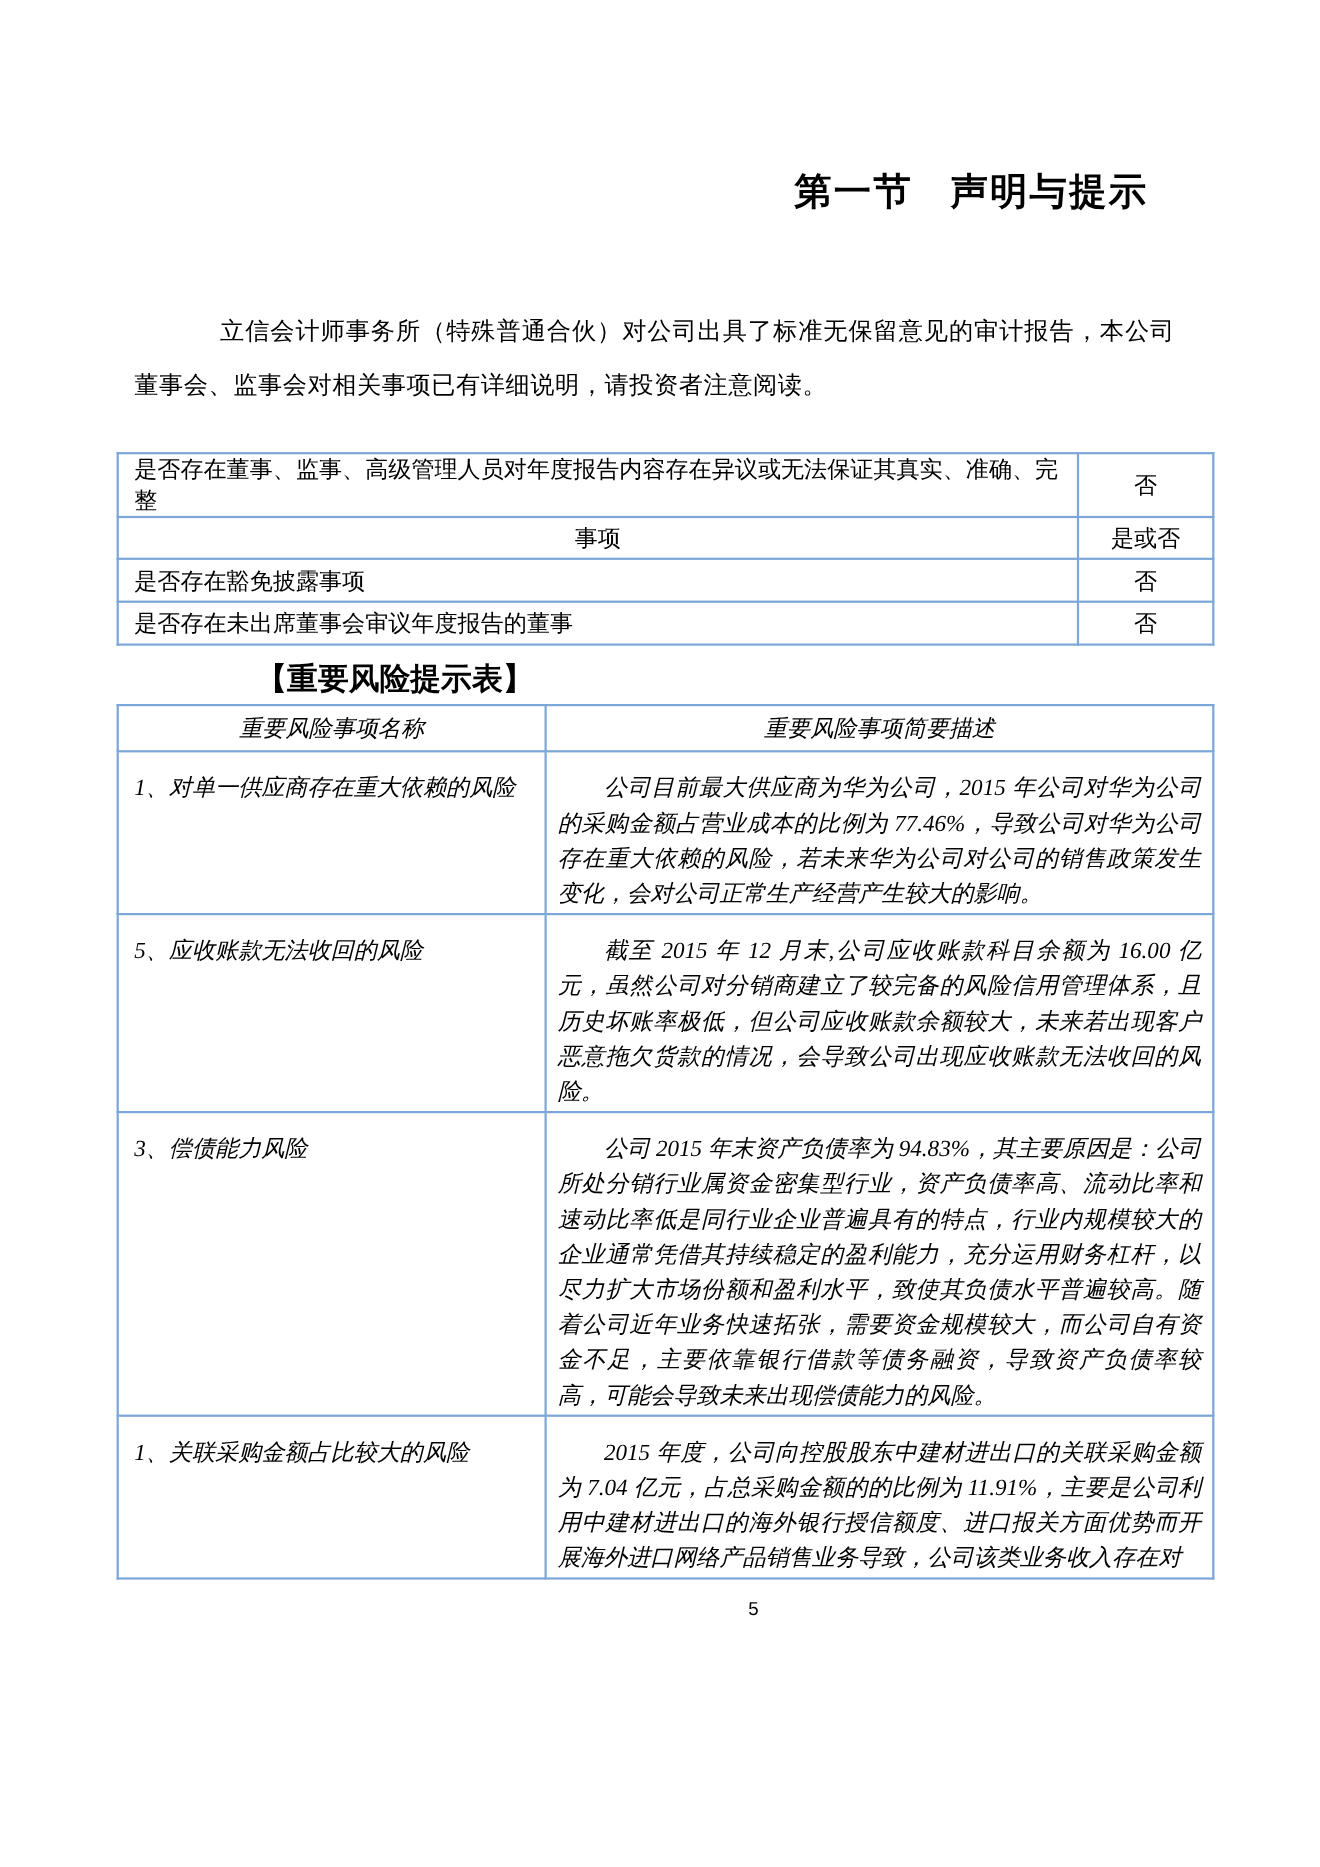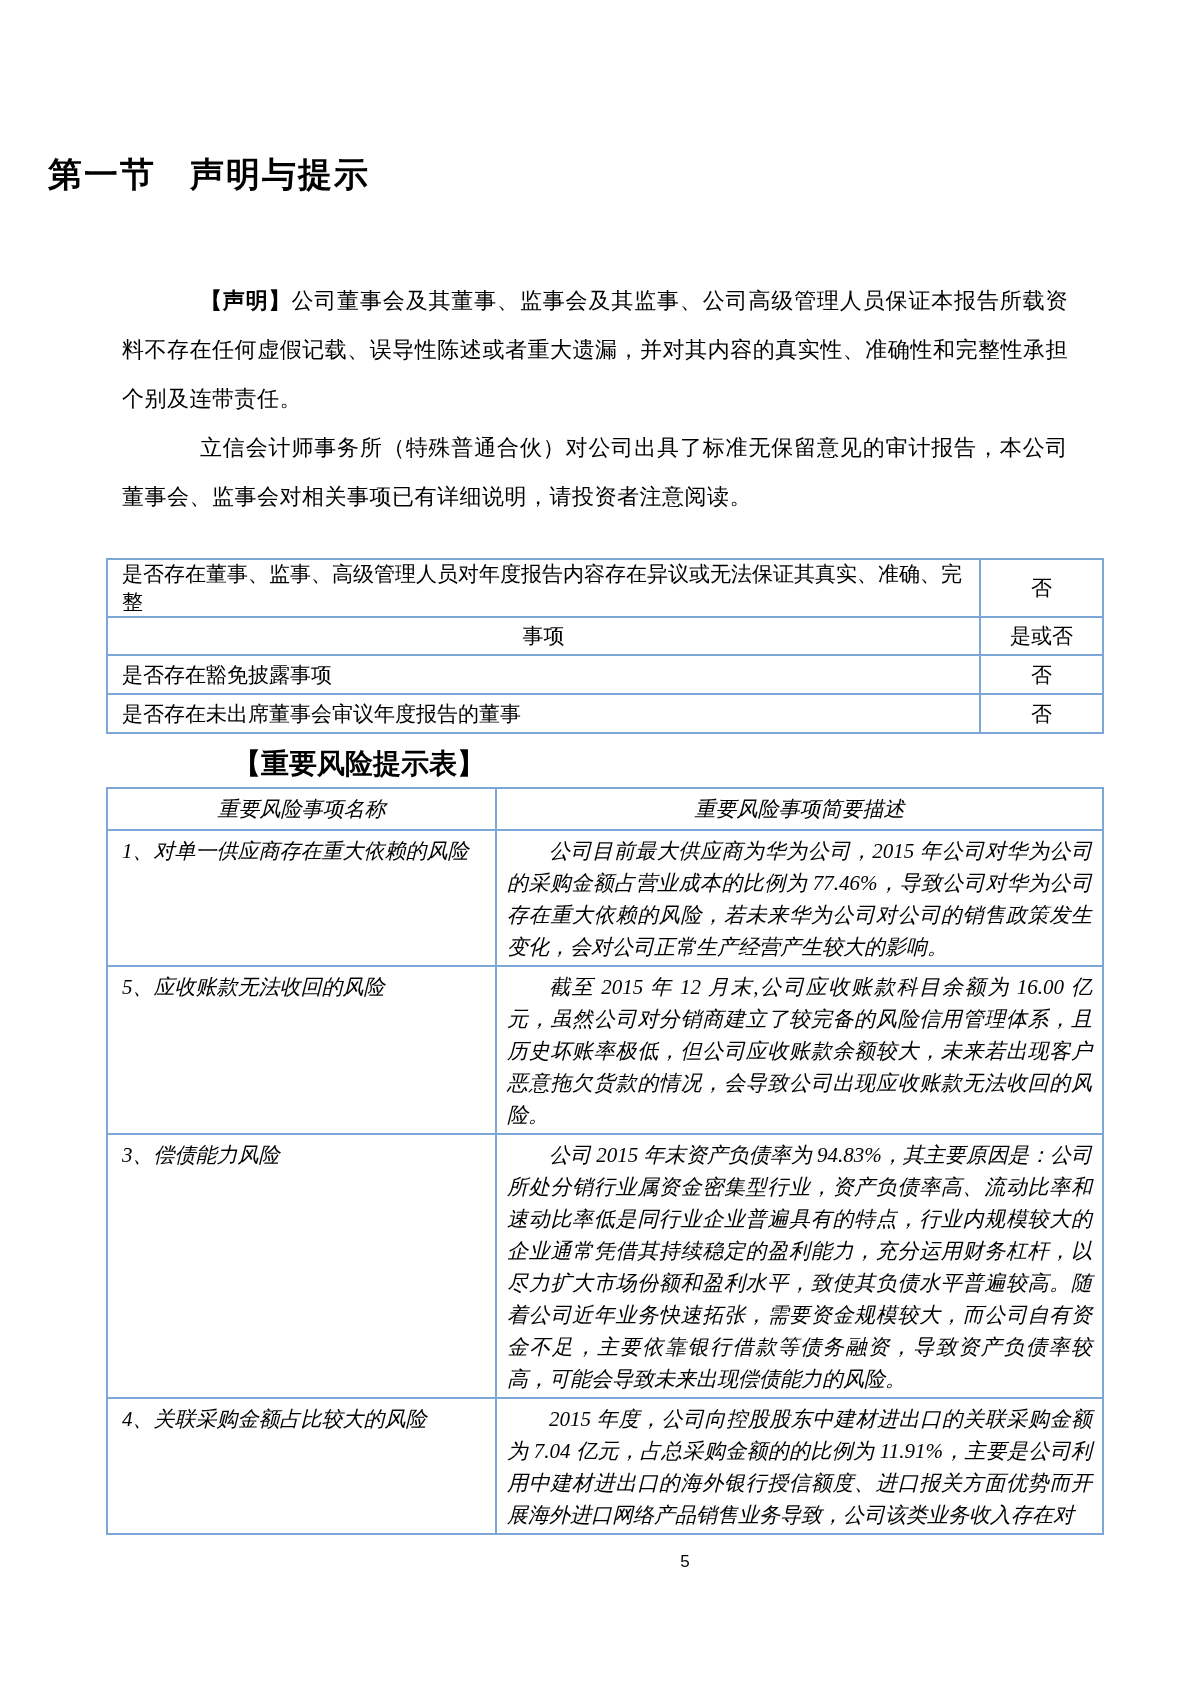--- a/index.html
+++ b/index.html
@@ -9,21 +9,21 @@
     font-family:"Liberation Serif","DejaVu Serif",serif;
     color:#000;
   }
   .content{margin-left:106px;width:996px;}
 
   
   .doc-title{
     margin:0;padding-top:150px;
     font-family:"Liberation Sans","DejaVu Sans",sans-serif;
     font-weight:bold;font-size:34px;line-height:48px;
-    text-align:left;position:relative;left:-58px;
+    text-align:right;position:relative;left:-58px;
     letter-spacing:2px;
   }
   .title-gap{display:inline-block;width:34px;}
 
   
   .paras{margin-top:78px;}
   .para{
     margin:0;padding:0 34px 0 16px;
     font-size:22px;line-height:49px;
     text-align:justify;text-indent:78px;
@@ -50,40 +50,39 @@
     font-family:"Liberation Sans","DejaVu Sans",sans-serif;
     font-weight:bold;font-size:28px;line-height:28px;
   }
   .t2{margin-top:9px;width:996px;}
   .t2 th,.t2 td{
     border:2px solid #7CA6D8;font-weight:normal;
     vertical-align:top;
     font-style:italic;
   }
   .t2 th{height:38px;text-align:center;vertical-align:middle;}
-  .t2 td{padding:4px 10px 2px 10px;line-height:32px;}
+  .t2 td{padding:16px 10px 2px 10px;line-height:32px;}
   .t2 td.rname{padding-left:14px;}
   .t2 .desc{margin:0;text-align:justify;text-indent:42px;}
 
   .pageno{
     margin-top:13px;text-align:center;position:relative;left:81px;
     font-size:17px;line-height:28px;
     font-family:"Liberation Sans","DejaVu Sans",sans-serif;
   }
 </style>
 </head>
 <body>
 
 <div class="page">
   <div class="content">
 
     <h1 class="doc-title"><span>第一节</span><span class="title-gap"></span><span>声明与提示</span></h1>
 
     <div class="paras">
-      <p class="para"><span class="decl-label">【声明】</span><span>公司董事会及其董事、监事会及其监事、公司高级管理人员保证本报告所载资料不存在任何虚假记载、误导性陈述或者重大遗漏，并对其内容的真实性、准确性和完整性承担个别及连带责任。</span></p>
       <p class="para">立信会计师事务所（特殊普通合伙）对公司出具了标准无保留意见的审计报告，本公司董事会、监事会对相关事项已有详细说明，请投资者注意阅读。</p>
     </div>
 
     <table class="t1">
       <colgroup>
           <col style="width:873px">
           <col style="width:123px">
         </colgroup>
       <tbody>
           <tr>
@@ -129,21 +128,21 @@
               <p class="desc">截至 2015 年 12 月末,公司应收账款科目余额为 16.00 亿元，虽然公司对分销商建立了较完备的风险信用管理体系，且历史坏账率极低，但公司应收账款余额较大，未来若出现客户恶意拖欠货款的情况，会导致公司出现应收账款无法收回的风险。</p>
             </td>
       </tr>
       <tr>
         <td class="rname" style="height:246px">3、偿债能力风险</td>
         <td>
               <p class="desc">公司 2015 年末资产负债率为 94.83%，其主要原因是：公司所处分销行业属资金密集型行业，资产负债率高、流动比率和速动比率低是同行业企业普遍具有的特点，行业内规模较大的企业通常凭借其持续稳定的盈利能力，充分运用财务杠杆，以尽力扩大市场份额和盈利水平，致使其负债水平普遍较高。随着公司近年业务快速拓张，需要资金规模较大，而公司自有资金不足，主要依靠银行借款等债务融资，导致资产负债率较高，可能会导致未来出现偿债能力的风险。</p>
             </td>
       </tr>
       <tr>
-        <td class="rname" style="height:125px">4、关联采购金额占比较大的风险</td>
+        <td class="rname" style="height:125px">1、关联采购金额占比较大的风险</td>
         <td>
               <p class="desc">2015 年度，公司向控股股东中建材进出口的关联采购金额为 7.04 亿元，占总采购金额的的比例为 11.91%，主要是公司利用中建材进出口的海外银行授信额度、进口报关方面优势而开展海外进口网络产品销售业务导致，公司该类业务收入存在对</p>
             </td>
       </tr>
     </tbody>
       </table>
 
     <div class="pageno">5</div>
 
   </div>

